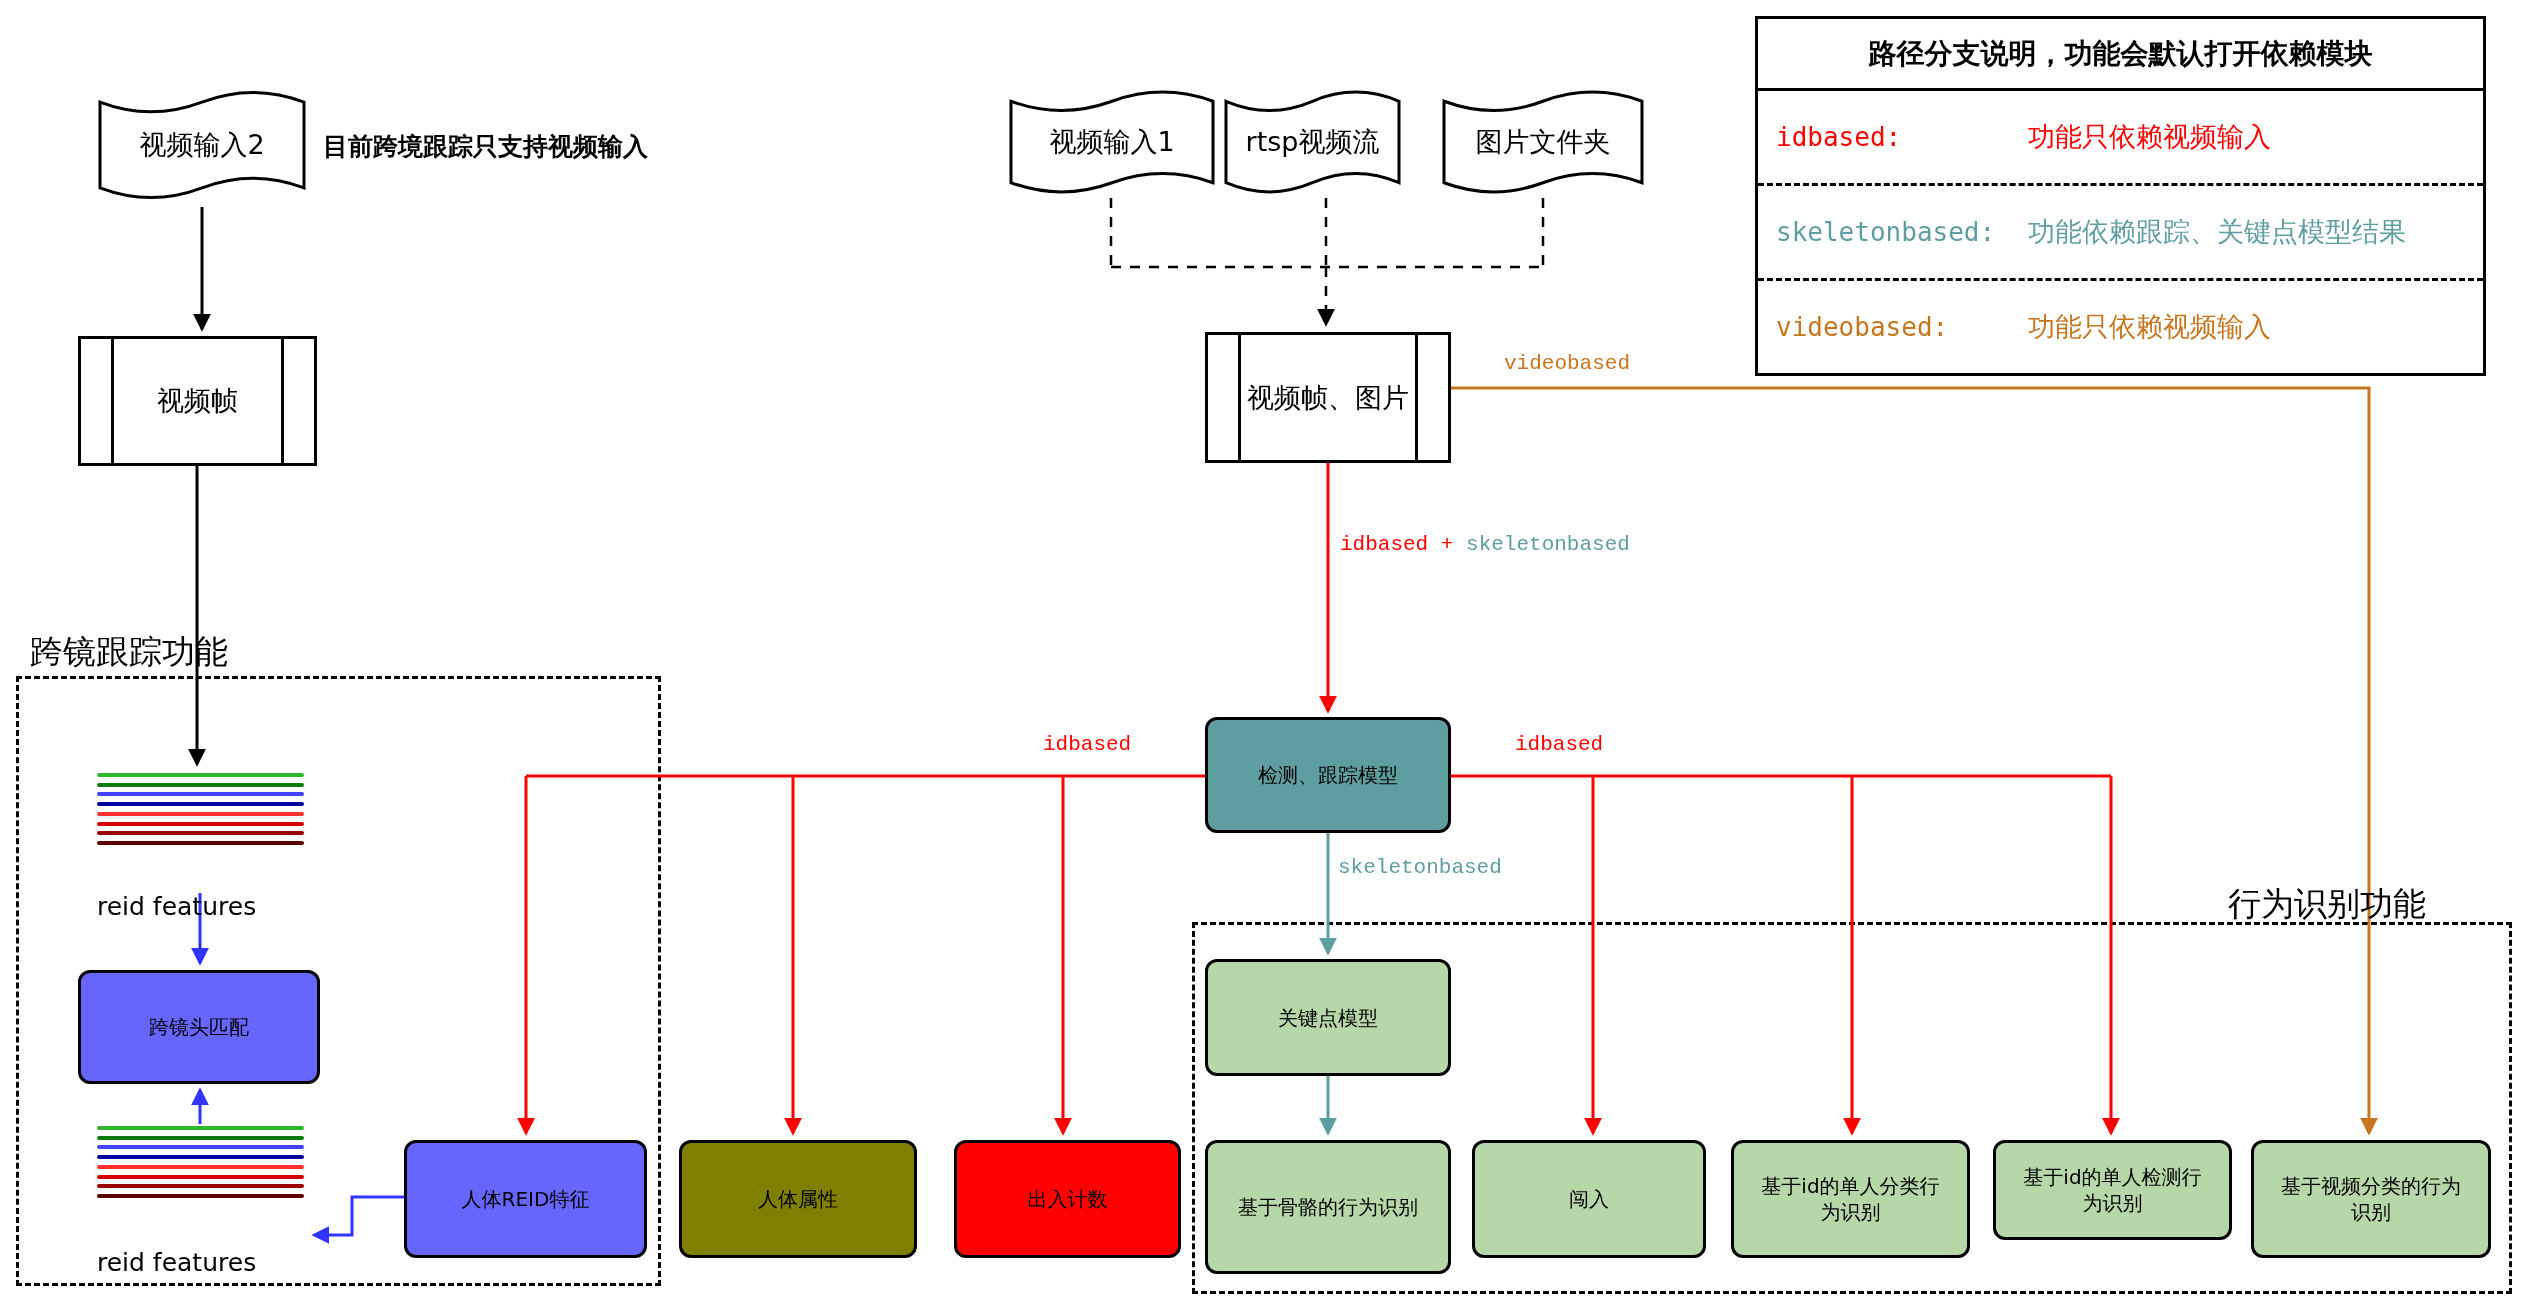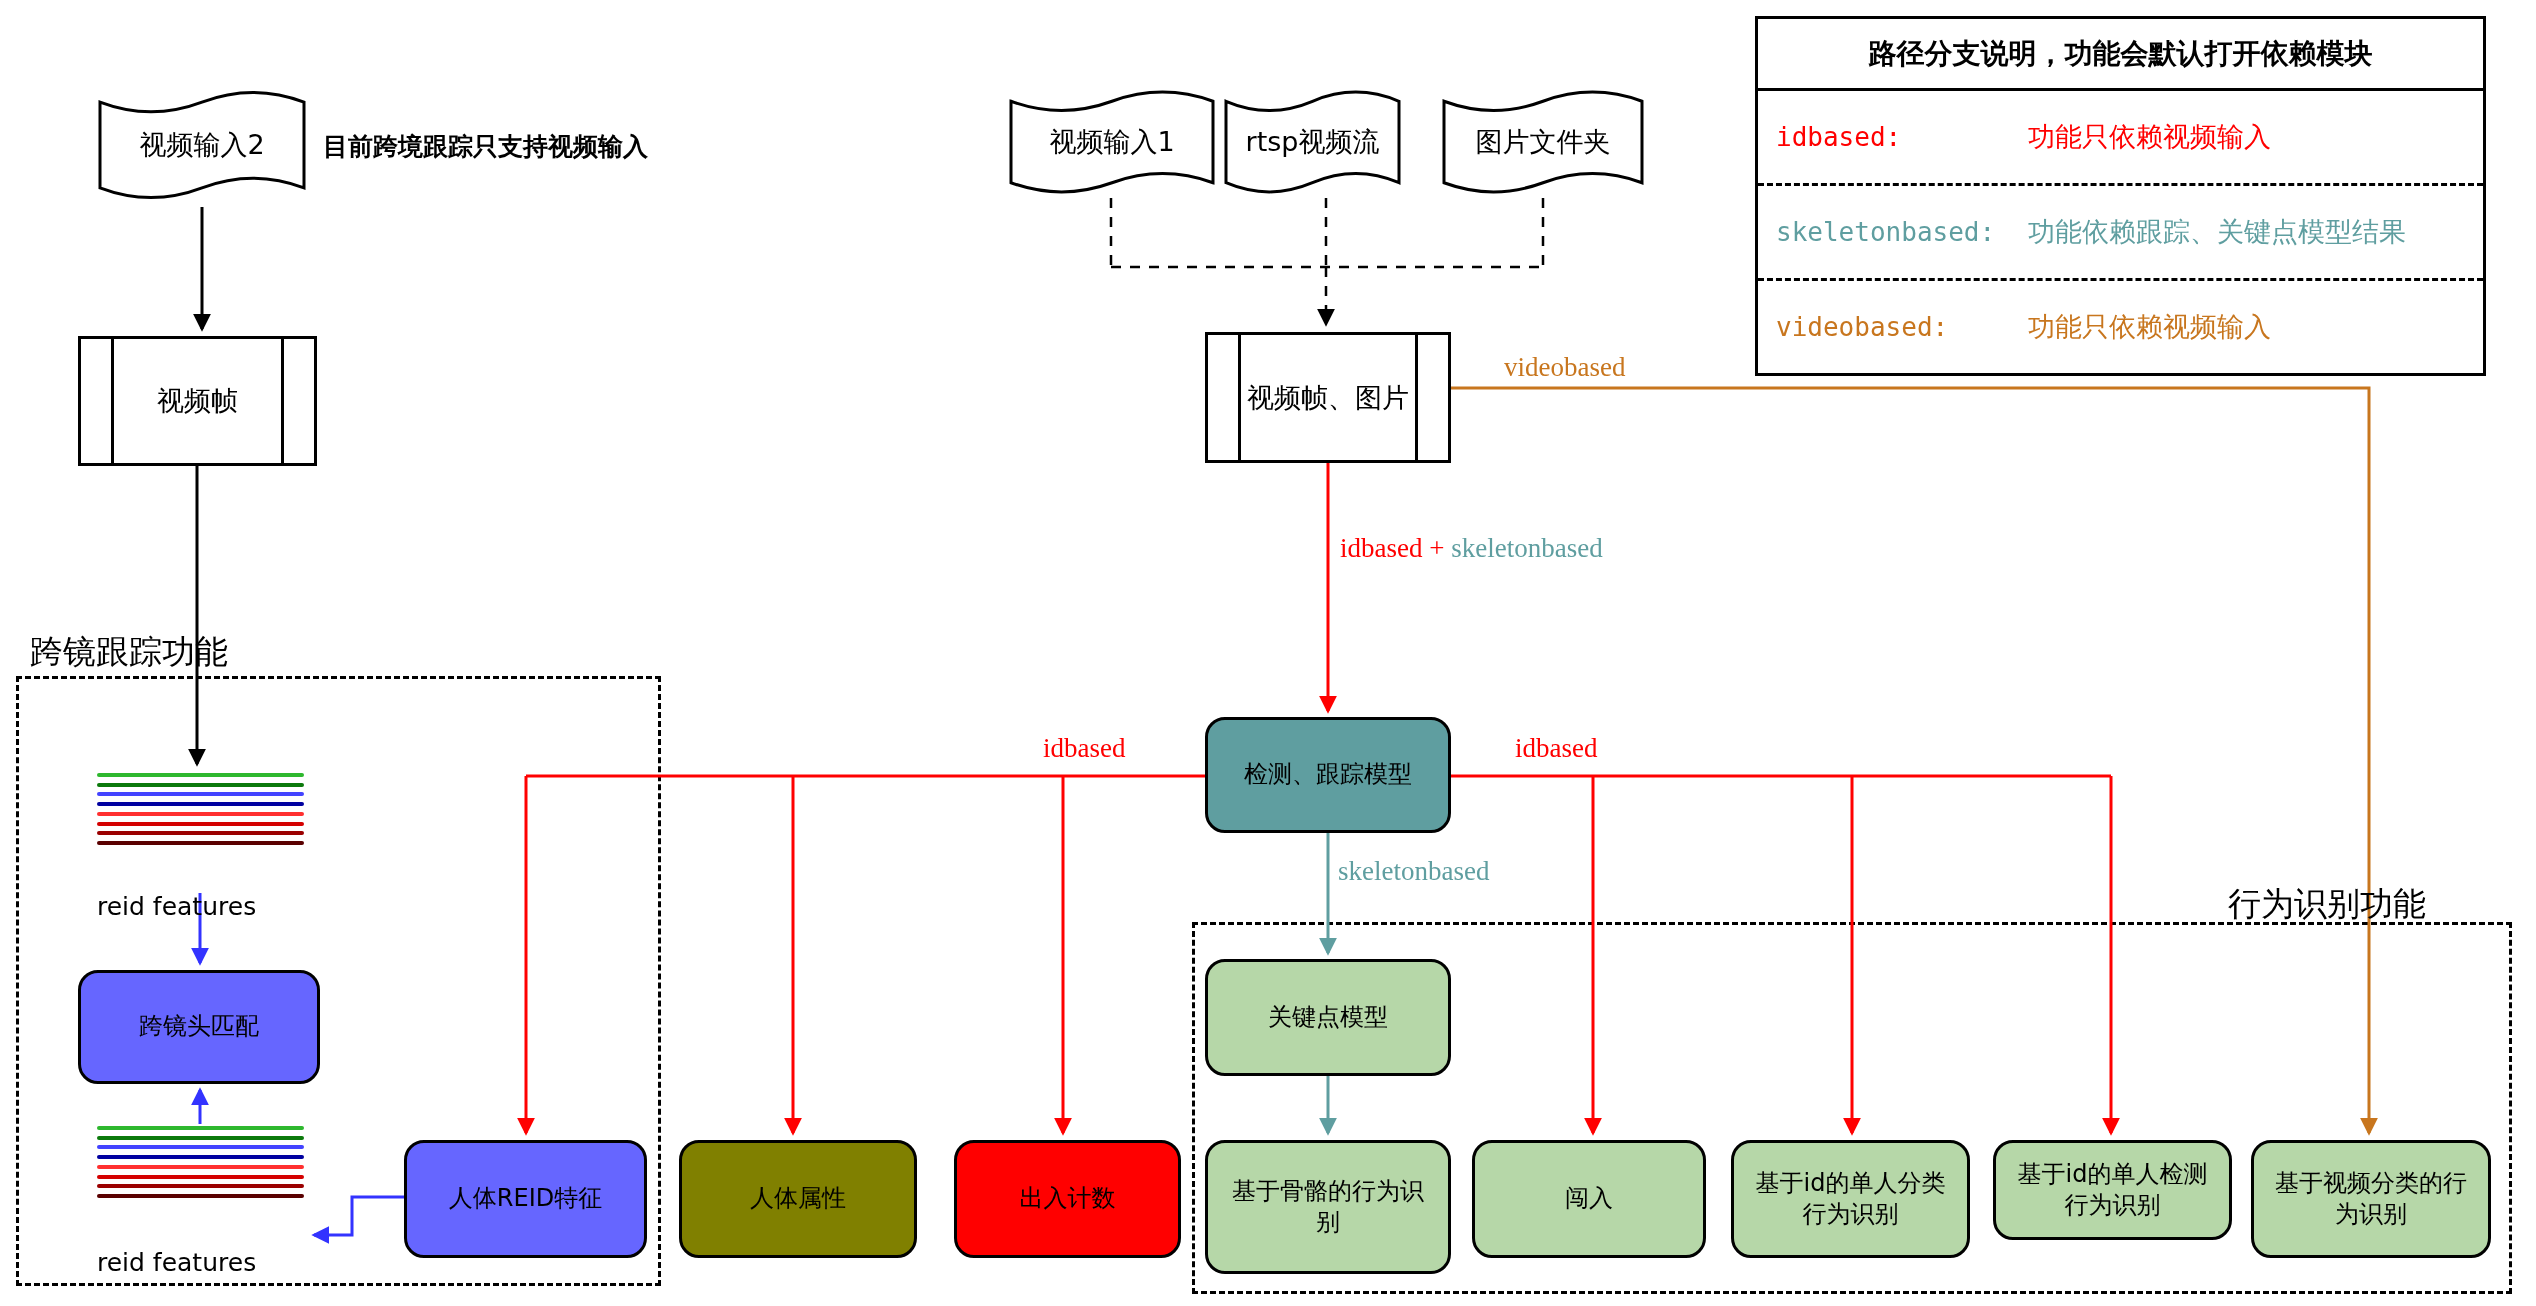--- a/index.html
+++ b/index.html
@@ -3,43 +3,43 @@
 <meta charset="utf-8">
 <style>
   * { margin:0; padding:0; box-sizing:border-box; }
   html,body { background:#ffffff; }
   body { font-family:"DejaVu Sans","Liberation Sans",sans-serif; color:#000; }
   #canvas { position:relative; width:2536px; height:1306px; background:#fff; overflow:hidden; }
   #wires { position:absolute; left:0; top:0; width:2536px; height:1306px; pointer-events:none; }
 
   
   .node { position:absolute; display:flex; align-items:center; justify-content:center;
-          text-align:center; font-size:24px; line-height:1.3; color:#000;
-          border:3px solid #000; border-radius:20px; padding:4px 18px; }
+          text-align:center; font-size:20px; line-height:1.3; color:#000;
+          border:3px solid #000; border-radius:12px; padding:4px 18px; }
   .fill-teal  { background:#5F9EA0; }
   .fill-green { background:#B6D7A8; }
   .fill-blue  { background:#6666FF; }
   .fill-olive { background:#808000; }
   .fill-red   { background:#FF0000; }
 
   
   .pproc { position:absolute; border:3px solid #000; background:#fff;
            display:flex; align-items:center; justify-content:center; font-size:27px; }
   .pproc::before,.pproc::after { content:""; position:absolute; top:0; bottom:0; width:0;
            border-left:3px solid #000; }
   .pproc::before { left:30px; }
   .pproc::after  { right:30px; }
 
   
   .tape { position:absolute; }
   .tape svg { position:absolute; left:0; top:0; width:100%; height:100%; overflow:visible; }
   .tape .lbl { position:absolute; left:0; right:0; top:0; bottom:0;
                display:flex; align-items:center; justify-content:center; font-size:27px; }
-  .edge-label { position:absolute; font-size:27px; white-space:nowrap;
-                font-family:Liberation Serif, serif; }
+  .edge-label { position:absolute; font-size:21px; white-space:nowrap;
+                font-family:Liberation Mono, monospace; }
   .section-label { position:absolute; font-size:33px; color:#000; white-space:nowrap; }
   .note { position:absolute; font-size:25px; font-weight:bold; white-space:nowrap; }
   .dashed-rect { position:absolute; border:3px dashed #000; }
 
   
   .legend { position:absolute; border:3px solid #000; background:#fff;
             display:flex; flex-direction:column; }
   .legend-title { flex:0 0 72px; display:flex; align-items:center; justify-content:center;
             font-size:28px; font-weight:bold; border-bottom:3px solid #000; }
   .legend-row { flex:1; display:flex; align-items:center; padding:0 18px; font-size:27px;

